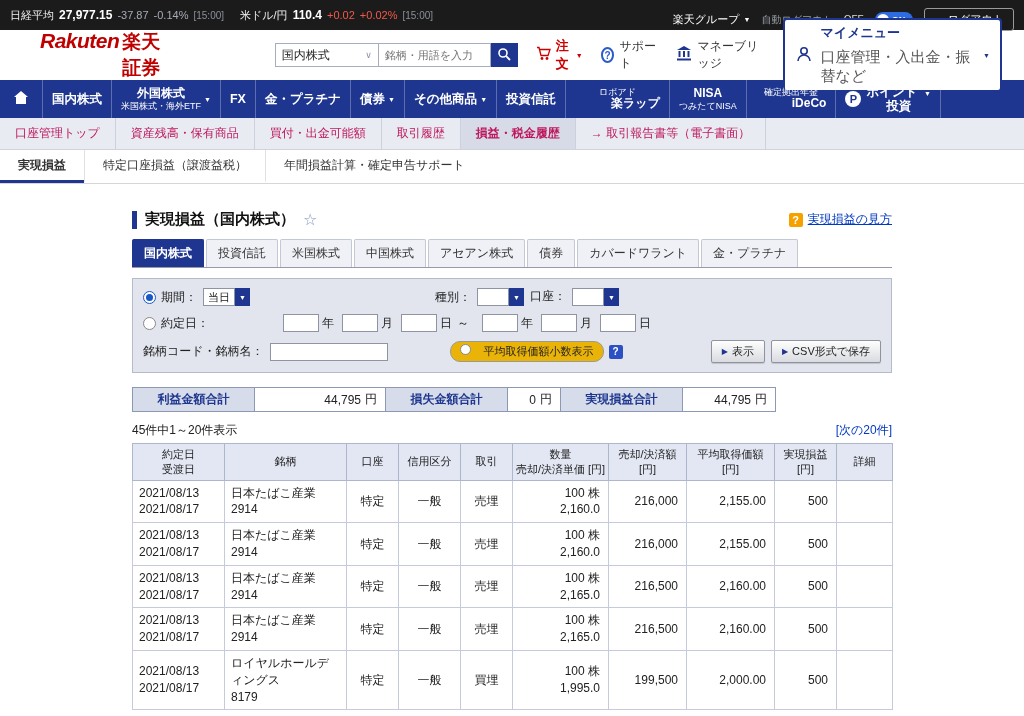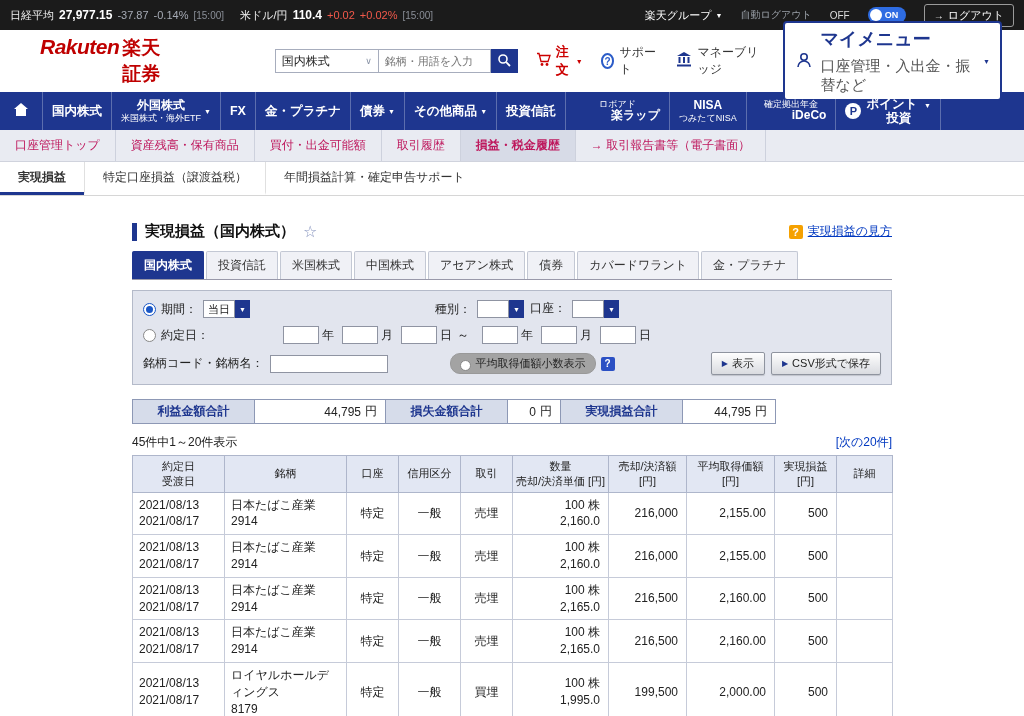--- a/index.html
+++ b/index.html
@@ -5,54 +5,54 @@
   * { box-sizing: border-box; }
   html,body { margin:0; padding:0; }
   body {
     width:1024px; height:716px; overflow:hidden; position:relative;
     background:#fff; color:#222;
     font-family:"Liberation Sans","DejaVu Sans",sans-serif;
     font-size:12px;
   }
 
   
-  .topbar { height:30px; background:#1b1b1b; display:flex; align-items:center; padding:8px 10px; gap:16px; color:#fff; font-size:11px; }
+  .topbar { height:30px; background:#1b1b1b; display:flex; align-items:flex-start; padding:8px 10px; gap:16px; color:#fff; font-size:11px; }
   .tick { display:flex; align-items:baseline; gap:5px; }
   .t-label { color:#eee; }
   .t-value { font-weight:bold; font-size:12px; }
   .chg-neg { color:#a6abb5; }
   .chg-pos { color:#f2594b; }
   .t-time { color:#8a8f98; font-size:10px; }
-  .top-right { margin-left:auto; display:flex; align-items:center; gap:18px; }
+  .top-right { margin-left:auto; display:flex; align-items:center; gap:11px; }
   .group-link { cursor:pointer; display:flex; align-items:center; gap:4px; }
   .dd { font-size:7px; }
   .auto-label { color:#9aa0a8; font-size:10px; }
   .off-txt { font-size:10px; color:#ddd; }
   .toggle { width:38px; height:16px; background:#2e6ce2; border-radius:9px; display:flex; align-items:center; padding:0 2px; gap:3px; cursor:pointer; }
   .knob { width:12px; height:12px; background:#fff; border-radius:50%; }
   .on-txt { color:#fff; font-size:9px; font-weight:bold; }
   .logout-btn { background:transparent; border:1px solid #9a9a9a; border-radius:3px; color:#fff; font-size:11px; padding:3px 9px; display:flex; align-items:center; gap:4px; cursor:pointer; font-family:inherit; }
   .lo-icon { font-size:10px; }
 
   
-  .header { height:62px; display:flex; align-items:center; padding:0 22px 0 40px; gap:18px; background:#fff; }
+  .header { height:50px; display:flex; align-items:center; padding:0 22px 0 40px; gap:18px; background:#fff; }
   .logo { display:flex; align-items:baseline; gap:3px; cursor:pointer; }
   .logo-r { color:#bf0000; font-weight:bold; font-size:21px; font-style:italic; letter-spacing:-0.5px; }
   .logo-jp { color:#bf0000; font-weight:bold; font-size:19px; }
   .search-area { display:flex; align-items:center; margin-left:86px; }
   .cat-select { width:104px; height:24px; border:1px solid #a7adbd; display:flex; align-items:center; justify-content:space-between; padding:0 6px; font-size:12px; background:#fff; cursor:pointer; }
   .sel-arrow { color:#8892a5; font-size:9px; }
   .search-input { width:112px; height:24px; border:1px solid #a7adbd; border-left:none; padding:0 6px; font-size:11px; outline:none; font-family:inherit; }
   .search-btn { width:27px; height:24px; background:#1e368f; border:none; display:flex; align-items:center; justify-content:center; cursor:pointer; }
   .order { display:flex; align-items:center; gap:4px; color:#c00; font-weight:bold; font-size:13px; cursor:pointer; }
   .order .dd { color:#c00; }
   .support, .mbridge { display:flex; align-items:center; gap:5px; font-size:12px; cursor:pointer; color:#333; }
   .q-bubble { width:16px; height:16px; border:2px solid #2b5cc8; border-radius:50%; color:#2b5cc8; font-size:10px; font-weight:bold; display:flex; align-items:center; justify-content:center; }
   .mymenu { margin-left:auto; border:2px solid #1e368f; border-radius:4px; padding:4px 10px; display:flex; align-items:center; gap:8px; cursor:pointer; background:#fff; }
-  .mm-t { color:#1e368f; font-weight:bold; font-size:18px; }
+  .mm-t { color:#1e368f; font-weight:bold; font-size:13px; }
   .mm-s { color:#555; font-size:15px; margin-top:6px; }
   .mymenu .dd { color:#1e368f; }
 
   
   .mainnav { height:38px; background:#1e368f; display:flex; align-items:stretch; }
   .nav-list { display:flex; align-items:stretch; }
   .nav-item { display:flex; align-items:center; justify-content:center; padding:0 9px; border-right:1px solid rgba(255,255,255,.28); color:#fff; cursor:pointer; text-align:center; }
   .nav-item.home { padding:0 13px; }
   .nav-lines { display:flex; flex-direction:column; line-height:1.15; justify-content:center; }
   .nl1 { font-size:12.5px; font-weight:bold; }
@@ -102,21 +102,21 @@
   .mini-select { display:inline-flex; align-items:stretch; height:18px; cursor:pointer; margin-left:6px; }
   .ms-val { min-width:32px; background:#fff; border:1px solid #8f94a2; font-size:11px; display:flex; align-items:center; padding:7px 4px; }
   .ms-btn { width:15px; background:#1e368f; color:#fff; font-size:7px; display:flex; align-items:center; justify-content:center; }
   .fg-type { margin-left:185px; display:flex; align-items:center; }
   .fg-acct { margin-left:6px; display:flex; align-items:flex-start; }
   .date-wrap { display:flex; align-items:center; margin-left:66px; }
   .date-in { width:36px; height:18px; border:1px solid #8f94a2; margin:0 3px 0 8px; background:#fff; font-size:11px; padding:0 3px; font-family:inherit; outline:none; }
   .tilde { margin:0 5px; }
   .sym-wrap { display:flex; align-items:center; }
   .sym-in { width:118px; height:18px; border:1px solid #8f94a2; margin-left:6px; background:#fff; font-size:11px; padding:0 4px; font-family:inherit; outline:none; }
-  .avg-btn { margin-left:62px; display:inline-flex; align-items:flex-end; gap:5px; background:#a3a3a3; border:1px solid #999; border-radius:10px; padding:2px 9px; font-size:11px; cursor:pointer; }
+  .avg-btn { margin-left:62px; display:inline-flex; align-items:flex-start; gap:13px; background:#eab308; border:1px solid #999; border-radius:10px; padding:2px 9px; font-size:11px; cursor:pointer; }
   .avg-btn .radio { width:11px; height:11px; }
   .help-q2 { width:14px; height:14px; background:#2b50c4; color:#fff; font-size:10px; font-weight:bold; display:flex; align-items:center; justify-content:center; border-radius:2px; margin-left:5px; }
   .right-btns { margin-left:auto; display:flex; gap:6px; }
   .bevel { border:1px solid #8f949f; background:linear-gradient(#fefefe,#d9dbe0); border-radius:2px; font-size:11px; padding:3px 10px; display:inline-flex; align-items:center; gap:4px; cursor:pointer; font-family:inherit; color:#222; box-shadow:0 1px 1px rgba(0,0,0,.15); }
   .tri { color:#1e368f; font-size:8px; }
 
   
   .summary { margin-top:14px; display:flex; }
   .summary > * + * { margin-left:-1px; }
   .sum-label { background:#d6dcea; color:#1e368f; font-weight:bold; font-size:12px; display:flex; align-items:center; justify-content:center; border:1px solid #8d98b5; height:25px; }

